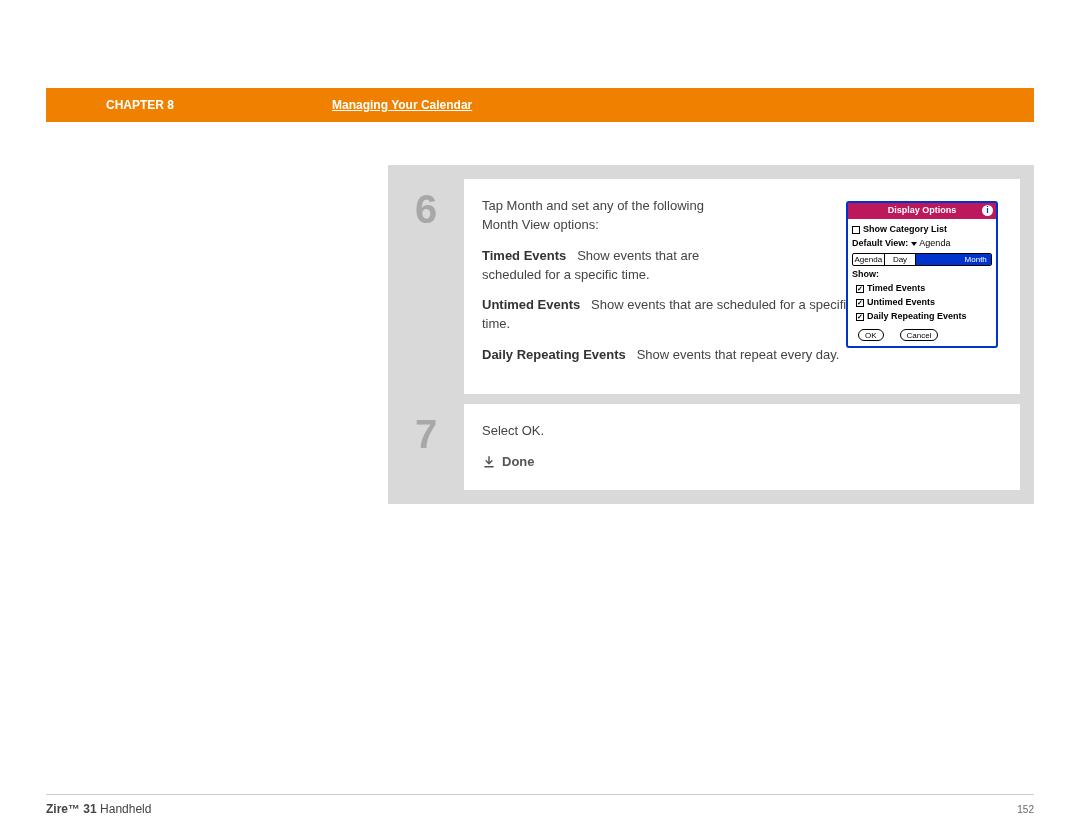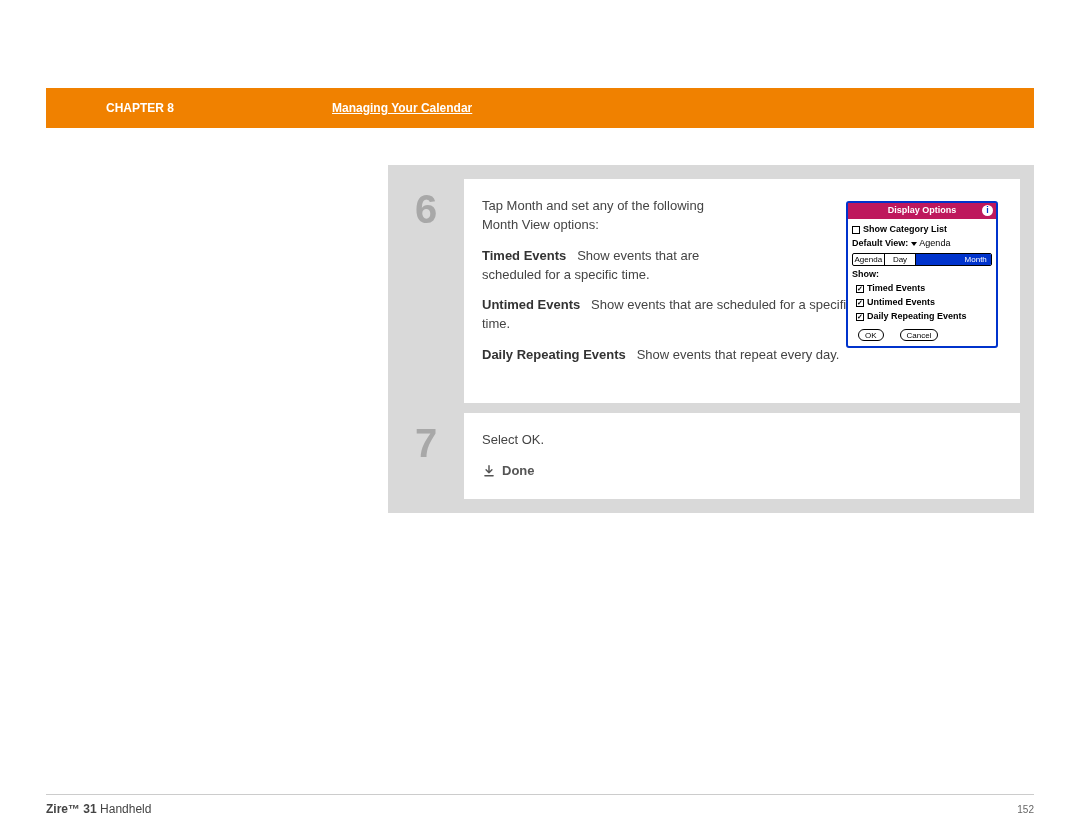--- a/index.html
+++ b/index.html
@@ -9,21 +9,21 @@
     background: #fff;
     font-family: Arial, Helvetica, sans-serif;
     color: #333;
     position: relative;
   }
   .header-bar {
     position: absolute;
     left: 46px;
     top: 88px;
     width: 988px;
-    height: 40px;
+    height: 34px;
     background: #f08100;
     display: flex;
     align-items: center;
     color: #fff;
     font-size: 12px;
     font-weight: bold;
     text-align: right;
   }
   .header-chapter { margin-left: 60px; }
   .header-title { margin-left: 158px; text-decoration: underline; }
@@ -202,21 +202,21 @@
         <p>Tap Month and set any of the following Month View options:</p>
         <p>
           <strong>Timed Events</strong>&nbsp;&nbsp;
           <span>Show events that are scheduled for a specific time.</span>
         </p>
       </div>
       <p>
         <strong>Untimed Events</strong>&nbsp;&nbsp;
         <span>Show events that are scheduled for a specific date, but not a specific time.</span>
       </p>
-      <p style="margin-bottom:20px;">
+      <p style="margin-bottom:11px;">
         <strong>Daily Repeating Events</strong>&nbsp;&nbsp;
         <span>Show events that repeat every day.</span>
       </p>
 
       <div class="palm-wrap">
         <div class="palm">
           <div class="palm-title">
             <span>Display Options</span>
             <span class="palm-info">i</span>
           </div>

